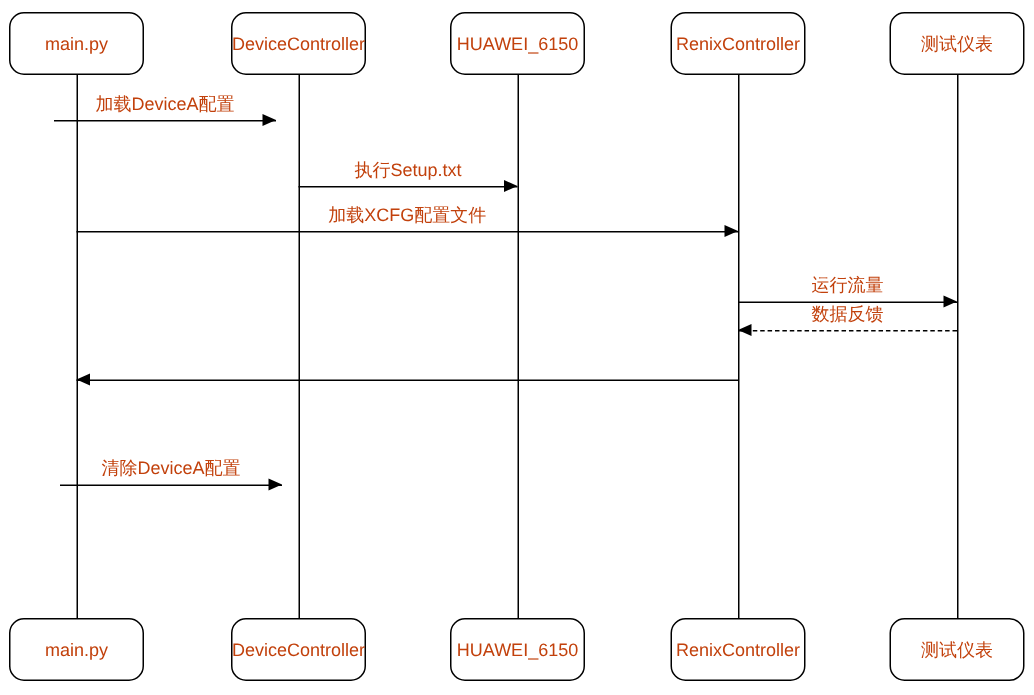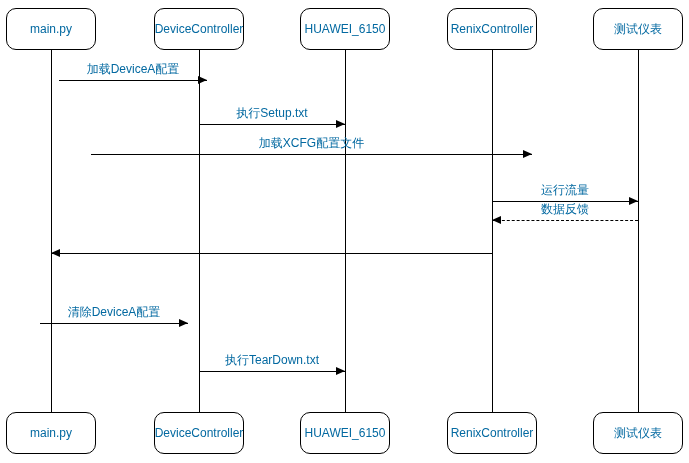--- a/index.html
+++ b/index.html
@@ -7,21 +7,21 @@
     padding: 0;
     background: #ffffff;
     font-family: "Liberation Sans", "DejaVu Sans", sans-serif;
   }
   .canvas {
     position: relative;
     width: 689px;
     height: 463px;
     background: #ffffff;
     overflow: hidden;
-    color: #0369a1;
+    color: #c2410c;
   }
   .actor-box {
     position: absolute;
     width: 90px;
     height: 42px;
     box-sizing: border-box;
     background: #ffffff;
     border: 1px solid #000000;
     border-radius: 10px;
     display: flex;
@@ -99,35 +99,35 @@
   <div class="actor-box" style="left:300px; top:8px;">HUAWEI_6150</div>
   <div class="actor-box" style="left:447px; top:8px;">RenixController</div>
   <div class="actor-box" style="left:593px; top:8px;">测试仪表</div>
 
   <div class="actor-box" style="left:6px;   top:412px;">main.py</div>
   <div class="actor-box" style="left:154px; top:412px;">DeviceController</div>
   <div class="actor-box" style="left:300px; top:412px;">HUAWEI_6150</div>
   <div class="actor-box" style="left:447px; top:412px;">RenixController</div>
   <div class="actor-box" style="left:593px; top:412px;">测试仪表</div>
 
-  <div class="message" style="left:59px; top:62px; width:148px;">
+  <div class="message" style="left:36px; top:62px; width:148px;">
     <div class="msg-label">加载DeviceA配置</div>
     <div class="msg-line">
         <span class="arrowhead right"></span>
       </div>
   </div>
 
   <div class="message" style="left:199px; top:90px; width:146px;margin-top:16px;">
     <div class="msg-label">执行Setup.txt</div>
     <div class="msg-line">
         <span class="arrowhead right"></span>
       </div>
   </div>
 
-  <div class="message" style="left:51px; top:136px; width:441px;padding-left:40px;">
+  <div class="message" style="left:51px; top:136px; width:441px;">
     <div class="msg-label">加载XCFG配置文件</div>
     <div class="msg-line">
         <span class="arrowhead right"></span>
       </div>
   </div>
 
   <div class="message" style="left:492px; top:183px; width:146px;">
     <div class="msg-label">运行流量</div>
     <div class="msg-line">
         <span class="arrowhead right"></span>
@@ -147,20 +147,14 @@
       </div>
   </div>
 
   <div class="message" style="left:40px; top:305px; width:148px;">
     <div class="msg-label">清除DeviceA配置</div>
     <div class="msg-line">
         <span class="arrowhead right"></span>
       </div>
   </div>
 
-  <div class="message" style="left:199px; top:353px; width:146px;">
-    <div class="msg-label">执行TearDown.txt</div>
-    <div class="msg-line">
-        <span class="arrowhead right"></span>
-      </div>
-  </div>
 
 </div>
 
 </body></html>

